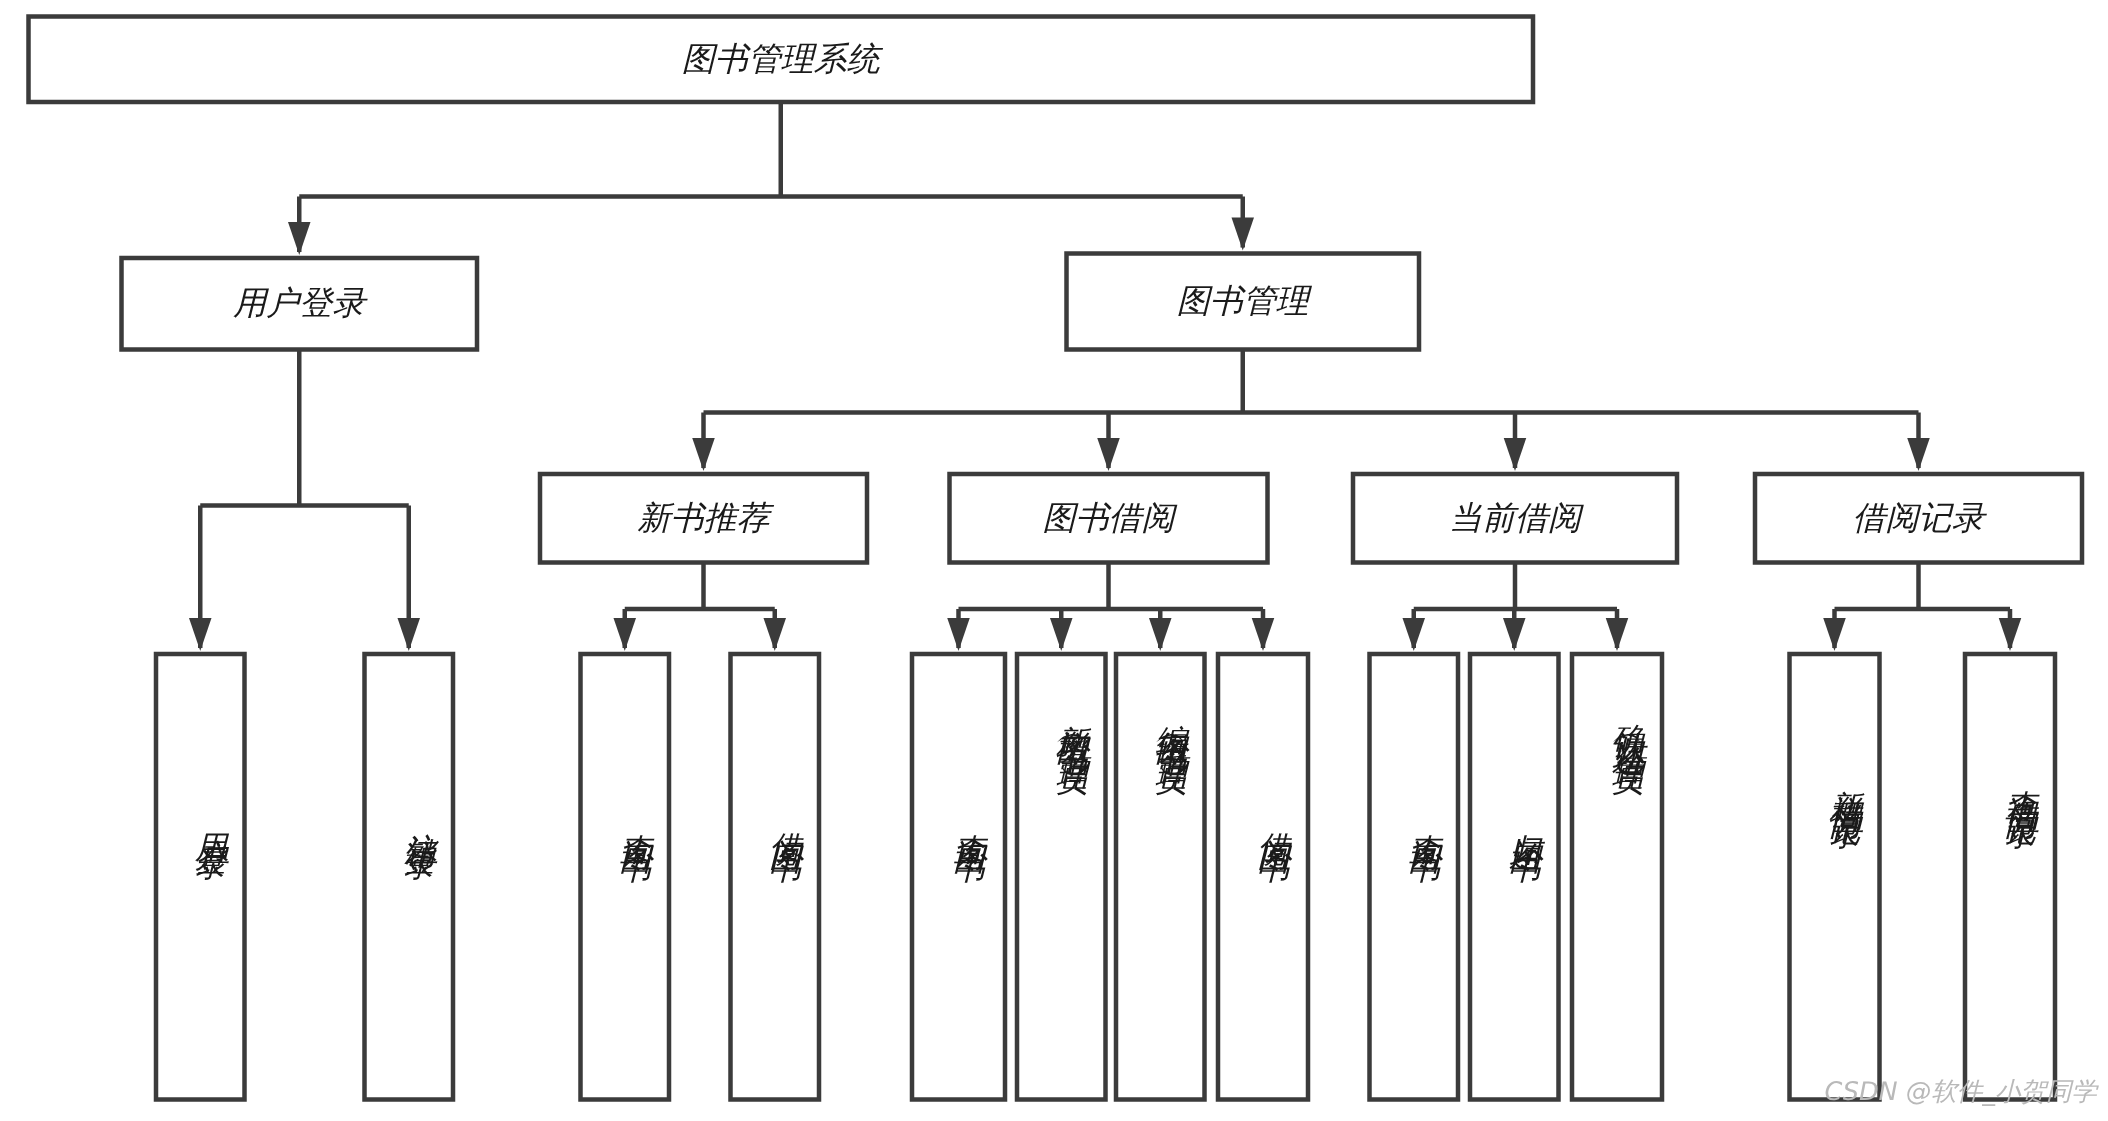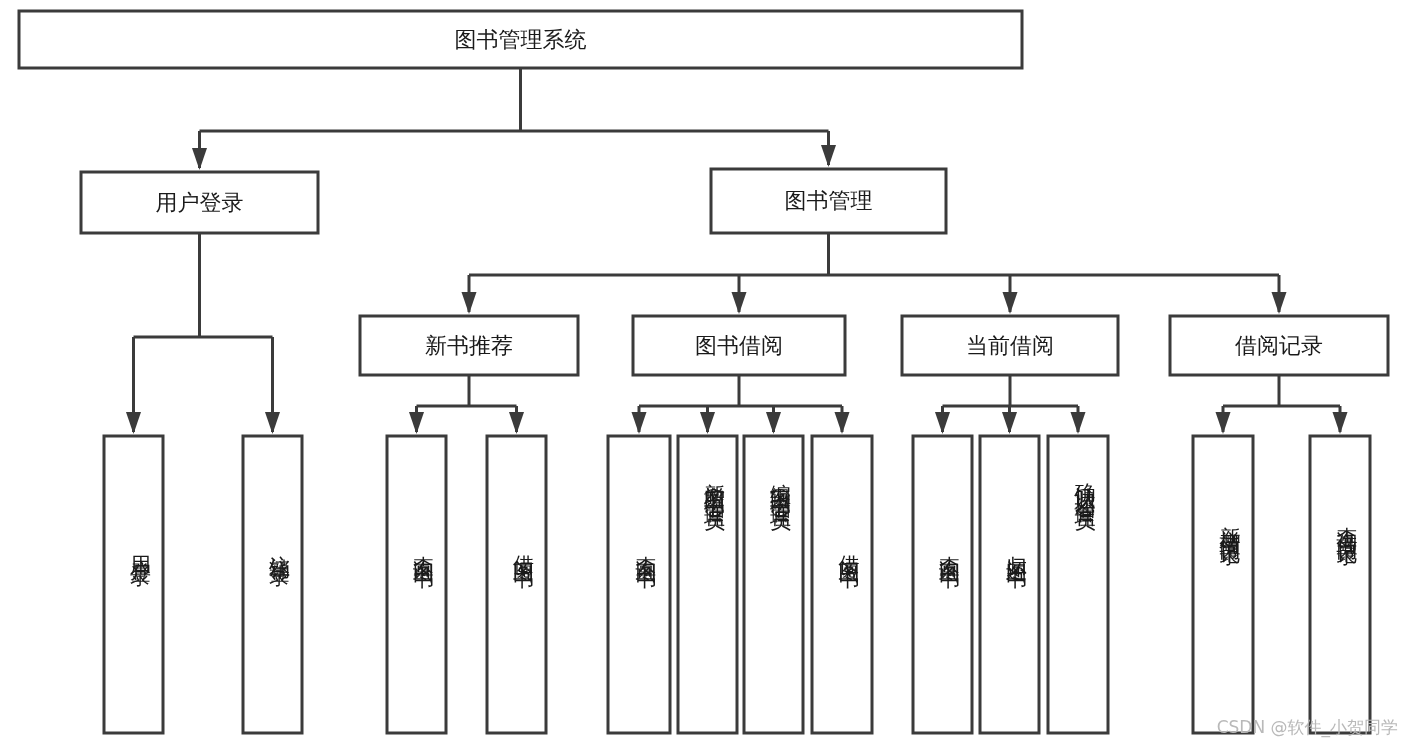--- a/index.html
+++ b/index.html
@@ -13,20 +13,21 @@
     font-family: "DejaVu Sans", "Liberation Sans", sans-serif;
     overflow: hidden;
     position: relative;
   }
   #diagram-root {
     position: absolute;
     left: 0;
     top: 0;
     width: 1405px;
     height: 747px;
+    font-style: italic;
   }
   svg.flow {
     display: block;
     width: 1405px;
     height: 747px;
   }
   .node-rect {
     fill: #ffffff;
     stroke: #3b3b3b;
     stroke-width: 3;

